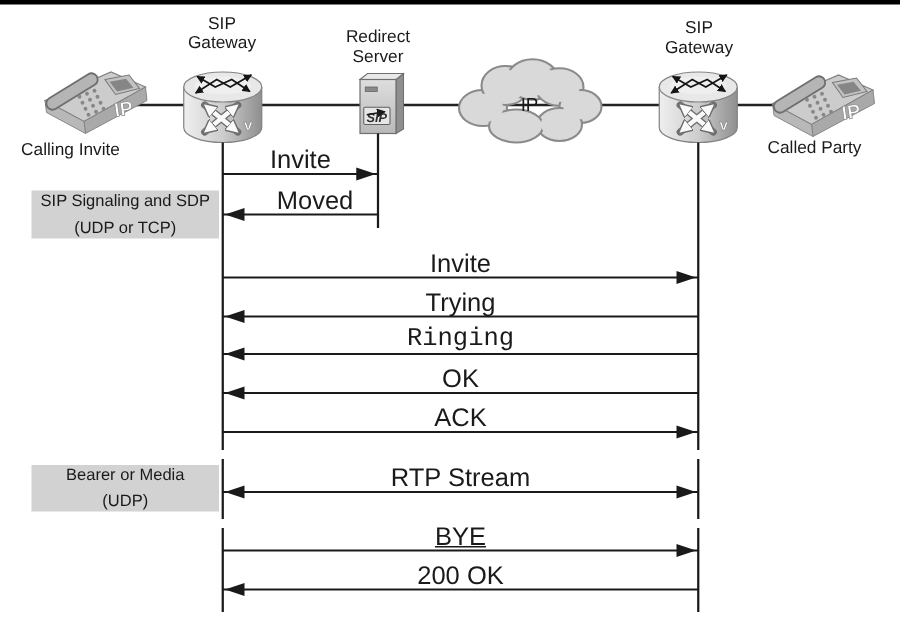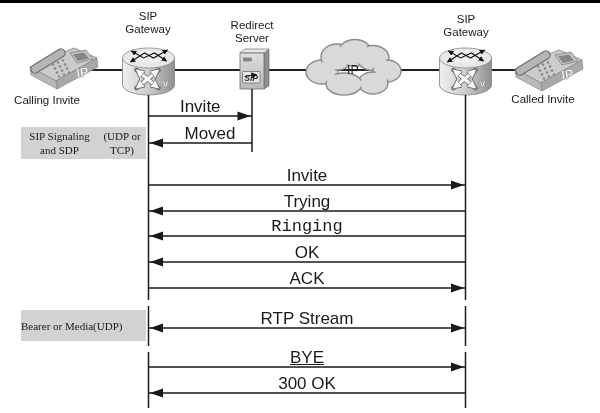--- a/index.html
+++ b/index.html
@@ -8,23 +8,23 @@
     font-family:"Liberation Sans",sans-serif;color:#1a1a1a;overflow:hidden;
   }
   .topbar{position:absolute;left:0;top:0;width:600px;height:3px;background:#000;}
   svg.layer{position:absolute;left:0;top:0;}
   svg text{font-family:"Liberation Sans",sans-serif;}
   .node-label{
     position:absolute;transform:translateX(-50%);text-align:center;
     font-size:11.5px;line-height:13px;white-space:nowrap;
   }
   .phase-box{
-    position:absolute;background:#d2d2d2;display:flex;flex-direction:row;
-    align-items:center;justify-content:flex-start;text-align:center;
-    font-size:11px;line-height:14px;font-family:Liberation Serif, serif;
+    position:absolute;background:#d2d2d2;display:flex;flex-direction:column;
+    align-items:center;justify-content:space-between;text-align:center;
+    font-size:11px;line-height:14px;
   }
   .msg-label{
     position:absolute;transform:translateX(-50%);font-size:17px;
     line-height:13px;white-space:nowrap;
   }
 </style>
 </head>
 <body>
 
 <div class="stage">
@@ -176,33 +176,33 @@
   </div>
   <div class="node-label" style="left:252px;top:19px">
     <div>Redirect</div>
     <div>Server</div>
   </div>
   <div class="node-label" style="left:466px;top:13px">
     <div>SIP</div>
     <div>Gateway</div>
   </div>
   <div class="node-label" style="left:47px;top:94px">Calling Invite</div>
-  <div class="node-label" style="left:543px;top:93px">Called Invite</div>
+  <div class="node-label" style="left:543px;top:93px">Called Party</div>
 
   <div class="phase-box" style="left: 21px; top: 127px; width: 125px; height: 32px; background: rgb(210, 210, 210);">
     <span>SIP Signaling and SDP</span>
     <span>(UDP or TCP)</span>
   </div>
   <div class="phase-box" style="left: 21px; top: 310px; width: 125px; height: 31px; background: rgb(210, 210, 210);">
     <span>Bearer or Media</span>
     <span>(UDP)</span>
   </div>
 <div class="msg-label" style="left: 200.25px; top: 100px;">Invite</div>
     <div class="msg-label" style="left: 210px; top: 127px;">Moved</div>
     <div class="msg-label" style="left: 307px; top: 169px;">Invite</div>
     <div class="msg-label" style="left: 307px; top: 195px;">Trying</div>
     <div class="msg-label" style="left: 307px; top: 220px; font-family: Liberation Mono, monospace;">Ringing</div>
     <div class="msg-label" style="left: 307px; top: 246px;">OK</div>
     <div class="msg-label" style="left: 307px; top: 272px; text-align: right;">ACK</div>
     <div class="msg-label" style="left: 307px; top: 312px;">RTP Stream</div>
     <div class="msg-label" style="left: 307px; top: 351px; text-decoration: underline;">BYE</div>
-    <div class="msg-label" style="left: 307px; top: 377px;">300 OK</div>
+    <div class="msg-label" style="left: 307px; top: 377px;">200 OK</div>
   </div>
 
 </body></html>

